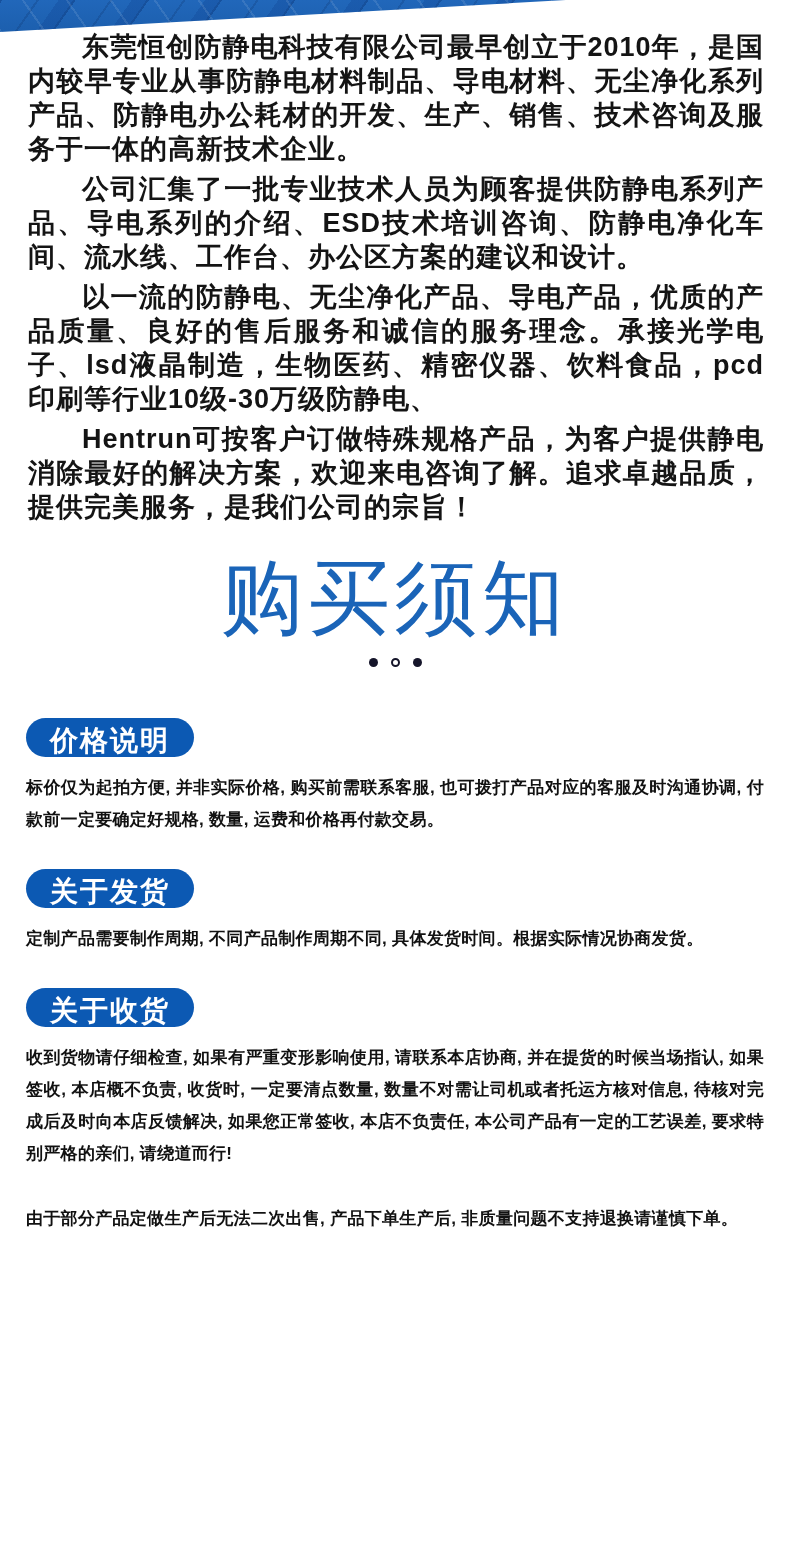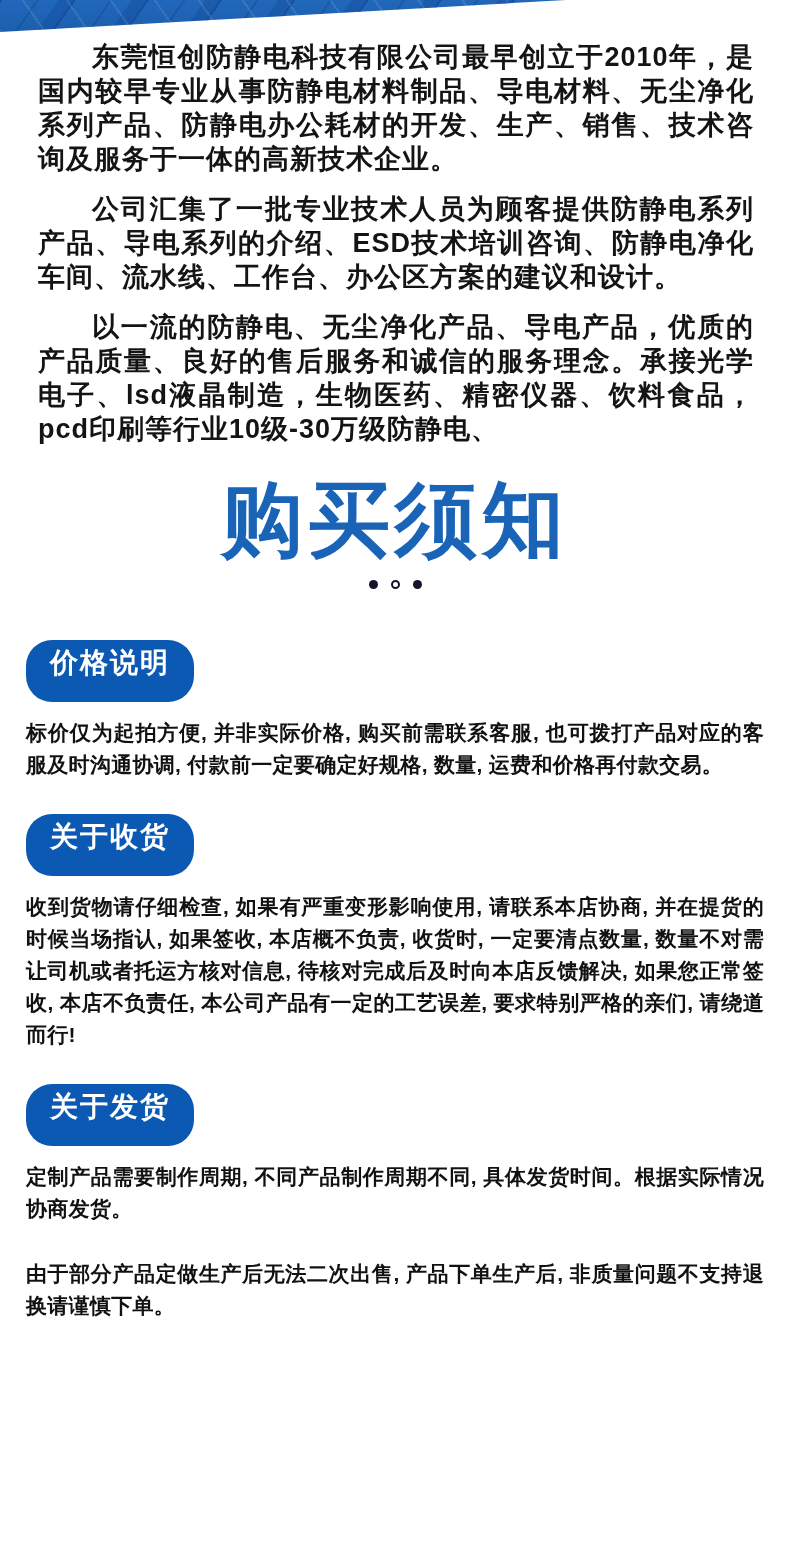--- a/index.html
+++ b/index.html
@@ -20,38 +20,38 @@
       repeating-linear-gradient(55deg,  rgba(255,255,255,0.10) 0 2px, transparent 2px 36px),
       repeating-linear-gradient(-55deg, rgba(8,40,92,0.20)     0 2px, transparent 2px 30px),
       repeating-linear-gradient(-55deg, rgba(16,70,150,0.35)   0 14px, transparent 14px 60px),
       linear-gradient(#2167ba, #1c5fae);
     clip-path: polygon(0 0, 566px 0, 0 32px);
   }
 
   
   .intro { padding: 24px 20px 0 22px; }
   .intro p {
-    margin: 16px;
+    margin: 6px;
     font-size: 27px;
     line-height: 34px;
     font-weight: bold;
     color: #141414;
     text-align: justify;
     text-justify: inter-ideograph;
     text-indent: 2em;
     letter-spacing: 1px;
   }
 
   
   .notice-title {
     margin-top: 28px;
     text-align: center;
     font-size: 82px;
     line-height: 92px;
-    font-weight: 700;
+    font-weight: 400;
     color: #1a64b8;
     letter-spacing: 5px;
   }
 
   
   .dots {
     display: flex;
     justify-content: center;
     align-items: center;
     gap: 13px;
@@ -65,68 +65,69 @@
   
   .sections { padding: 0 24px 0 26px; margin-top: 50px; }
   .notice-section { margin-bottom: 33px; }
   .pill {
     display: inline-block;
     background: #0c59b3;
     color: #ffffff;
     font-size: 28px;
     font-weight: bold;
     line-height: 30px;
-    padding: 8px 24px 24px;
+    padding: 8px 24px 1px;
     border-radius: 26px;
     letter-spacing: 2px;
   }
   .sec-body {
     margin: 15px 2px 0 0;
-    font-size: 21px;
+    font-size: 17px;
     font-weight: bold;
     line-height: 32px;
     color: #111111;
     text-align: justify;
     text-justify: inter-ideograph;
     letter-spacing: 0.3px;
   }
 </style>
 </head>
 <body>
 
 <div class="top-band"></div>
 
 <div class="intro">
   <p>东莞恒创防静电科技有限公司最早创立于2010年，是国内较早专业从事防静电材料制品、导电材料、无尘净化系列产品、防静电办公耗材的开发、生产、销售、技术咨询及服务于一体的高新技术企业。</p>
   <p>公司汇集了一批专业技术人员为顾客提供防静电系列产品、导电系列的介绍、ESD技术培训咨询、防静电净化车间、流水线、工作台、办公区方案的建议和设计。</p>
   <p>以一流的防静电、无尘净化产品、导电产品，优质的产品质量、良好的售后服务和诚信的服务理念。承接光学电子、lsd液晶制造，生物医药、精密仪器、饮料食品，pcd印刷等行业10级-30万级防静电、</p>
+  <p>Hentrun可按客户订做特殊规格产品，为客户提供静电消除最好的解决方案，欢迎来电咨询了解。追求卓越品质，提供完美服务，是我们公司的宗旨！</p>
 </div>
 
 <div class="notice-title">购买须知</div>
 
 <div class="dots">
   <span class="dot solid"></span>
   <span class="dot hollow"></span>
   <span class="dot solid"></span>
 </div>
 
 <div class="sections">
 
   <section class="notice-section">
     <div class="pill">价格说明</div>
     <p class="sec-body">标价仅为起拍方便, 并非实际价格, 购买前需联系客服, 也可拨打产品对应的客服及时沟通协调, 付款前一定要确定好规格, 数量, 运费和价格再付款交易。</p>
   </section>
 
   <section class="notice-section">
-    <div class="pill">关于收货</div>
-    <p class="sec-body">收到货物请仔细检查, 如果有严重变形影响使用, 请联系本店协商, 并在提货的时候当场指认, 如果签收, 本店概不负责, 收货时, 一定要清点数量, 数量不对需让司机或者托运方核对信息, 待核对完成后及时向本店反馈解决, 如果您正常签收, 本店不负责任, 本公司产品有一定的工艺误差, 要求特别严格的亲们, 请绕道而行!</p>
+    <div class="pill">关于发货</div>
+    <p class="sec-body">定制产品需要制作周期, 不同产品制作周期不同, 具体发货时间。根据实际情况协商发货。</p>
   </section>
 
   <section class="notice-section">
-    <div class="pill">关于发货</div>
-    <p class="sec-body">定制产品需要制作周期, 不同产品制作周期不同, 具体发货时间。根据实际情况协商发货。</p>
+    <div class="pill">关于收货</div>
+    <p class="sec-body">收到货物请仔细检查, 如果有严重变形影响使用, 请联系本店协商, 并在提货的时候当场指认, 如果签收, 本店概不负责, 收货时, 一定要清点数量, 数量不对需让司机或者托运方核对信息, 待核对完成后及时向本店反馈解决, 如果您正常签收, 本店不负责任, 本公司产品有一定的工艺误差, 要求特别严格的亲们, 请绕道而行!</p>
   </section>
 
   <section class="notice-section">
     <p class="sec-body">由于部分产品定做生产后无法二次出售, 产品下单生产后, 非质量问题不支持退换请谨慎下单。</p>
   </section>
 
 </div>
 
 </body></html>

